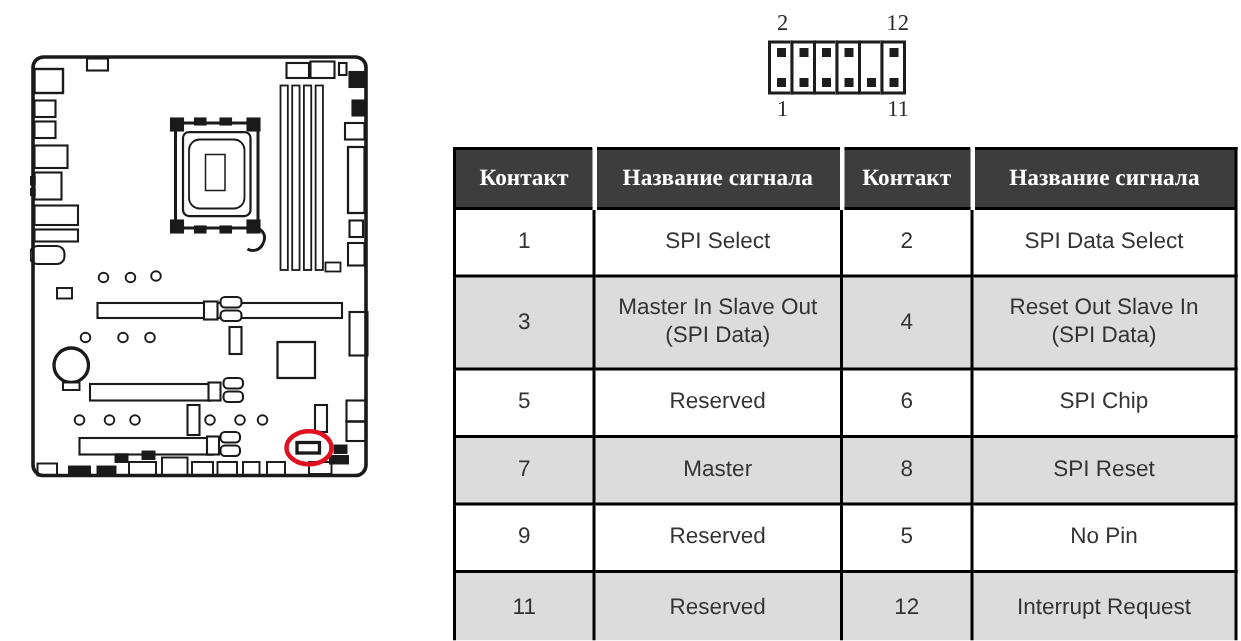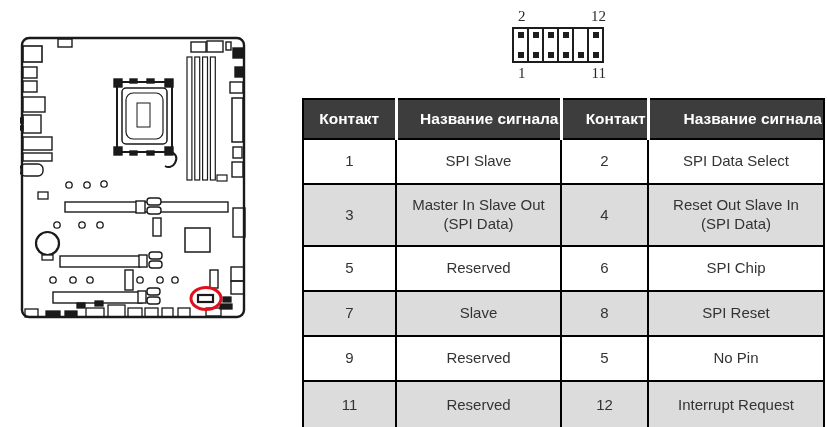--- a/index.html
+++ b/index.html
@@ -18,22 +18,22 @@
            display:flex;flex-direction:column;justify-content:space-between;align-items:center;
            padding:3px 0;}
   .ph-cell:first-child{margin-left:0;}
   .pin-sq{width:6px;height:6px;background:#1d1d1d;}
   .pin-sq.hidden{visibility:hidden;}
 
   
   .pin-table{position:absolute;left:302px;top:98px;width:521px;border-collapse:collapse;
              border:2px solid #000;table-layout:fixed;}
   .pin-table th{background:#3d3d3d;color:#fff;font-weight:700;font-size:15.5px;height:36px;
-                border-bottom:2px solid #000;text-align:center;vertical-align:middle;}
-  .pin-table th + th{border-left:3px solid #fff;text-align:right;}
+                border-bottom:2px solid #000;text-align:center;vertical-align:middle;font-family:Liberation Serif, serif;}
+  .pin-table th + th{border-left:3px solid #fff;}
   .pin-table td{border:2px solid #000;font-size:15px;color:#333;text-align:center;
                 vertical-align:middle;white-space:pre-line;line-height:1.25;}
   .pin-table tbody tr:nth-child(even){background:#dcdcdc;}
   .pin-table tbody tr:nth-child(odd){background:#ffffff;}
   .r1 td{height:41px;} .r2 td{height:58px;} .r3 td{height:41px;}
   .r4 td{height:41px;} .r5 td{height:41px;} .r6 td{height:44px;}
 </style>
 </head>
 <body>
 
@@ -213,41 +213,41 @@
       <tr>
         <th>Контакт</th>
         <th>Название сигнала</th>
         <th>Контакт</th>
         <th>Название сигнала</th>
       </tr>
     </thead>
     <tbody>
       <tr class="r1">
         <td>1</td>
-        <td>SPI Slave</td>
+        <td>SPI Select</td>
         <td>2</td>
         <td>SPI Data Select</td>
       </tr>
       <tr class="r2">
         <td>3</td>
         <td>Master In Slave Out
 (SPI Data)</td>
         <td>4</td>
         <td>Reset Out Slave In
 (SPI Data)</td>
       </tr>
       <tr class="r3">
         <td>5</td>
         <td>Reserved</td>
         <td>6</td>
         <td>SPI Chip</td>
       </tr>
       <tr class="r4">
         <td>7</td>
-        <td>Slave</td>
+        <td>Master</td>
         <td>8</td>
         <td>SPI Reset</td>
       </tr>
       <tr class="r5">
         <td>9</td>
         <td>Reserved</td>
         <td>5</td>
         <td>No Pin</td>
       </tr>
       <tr class="r6">

